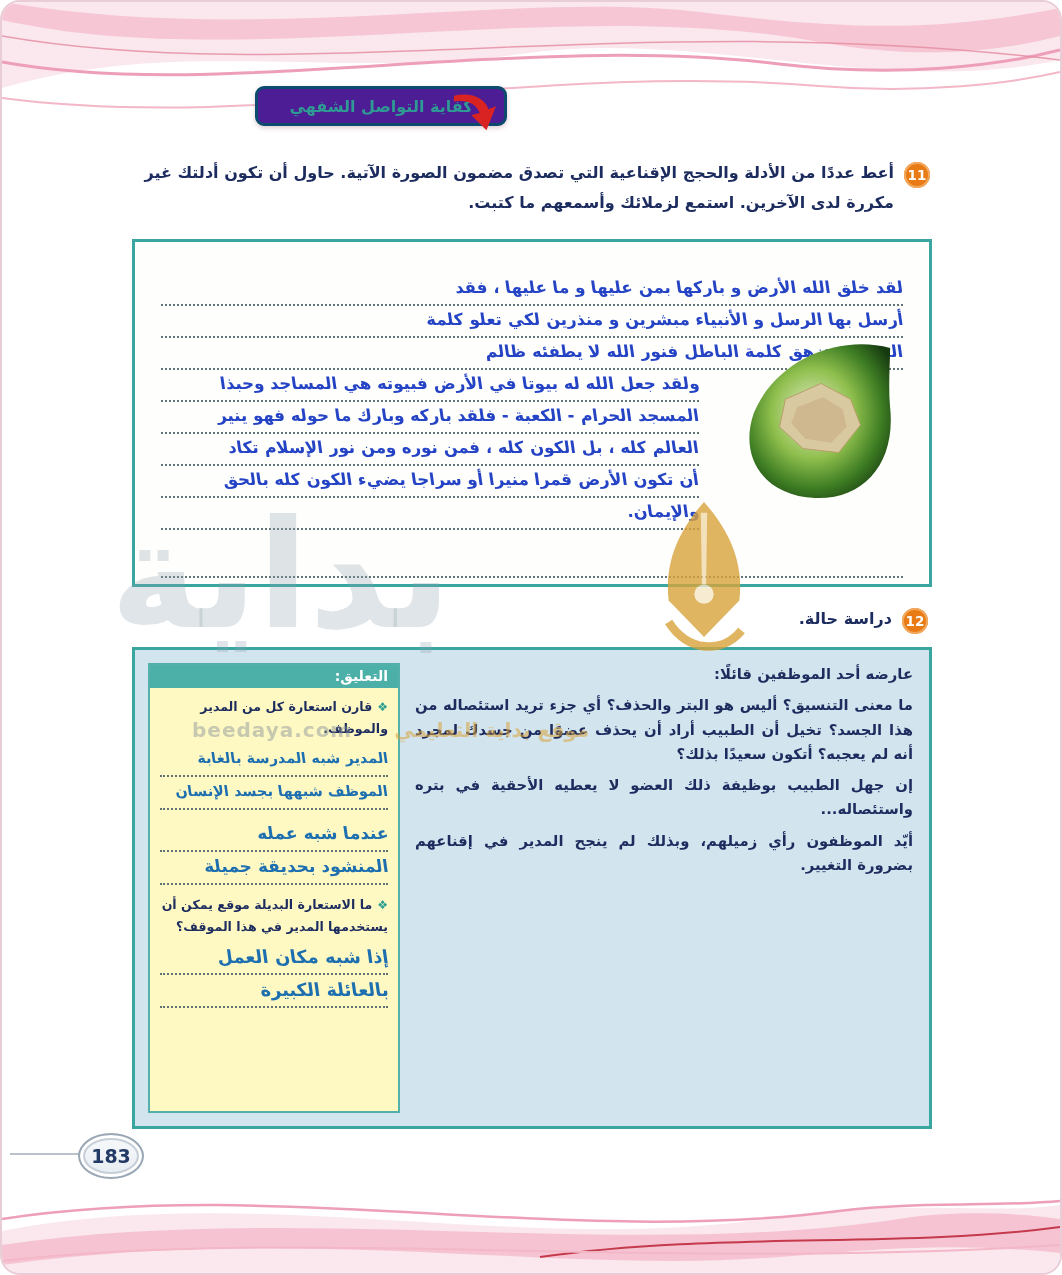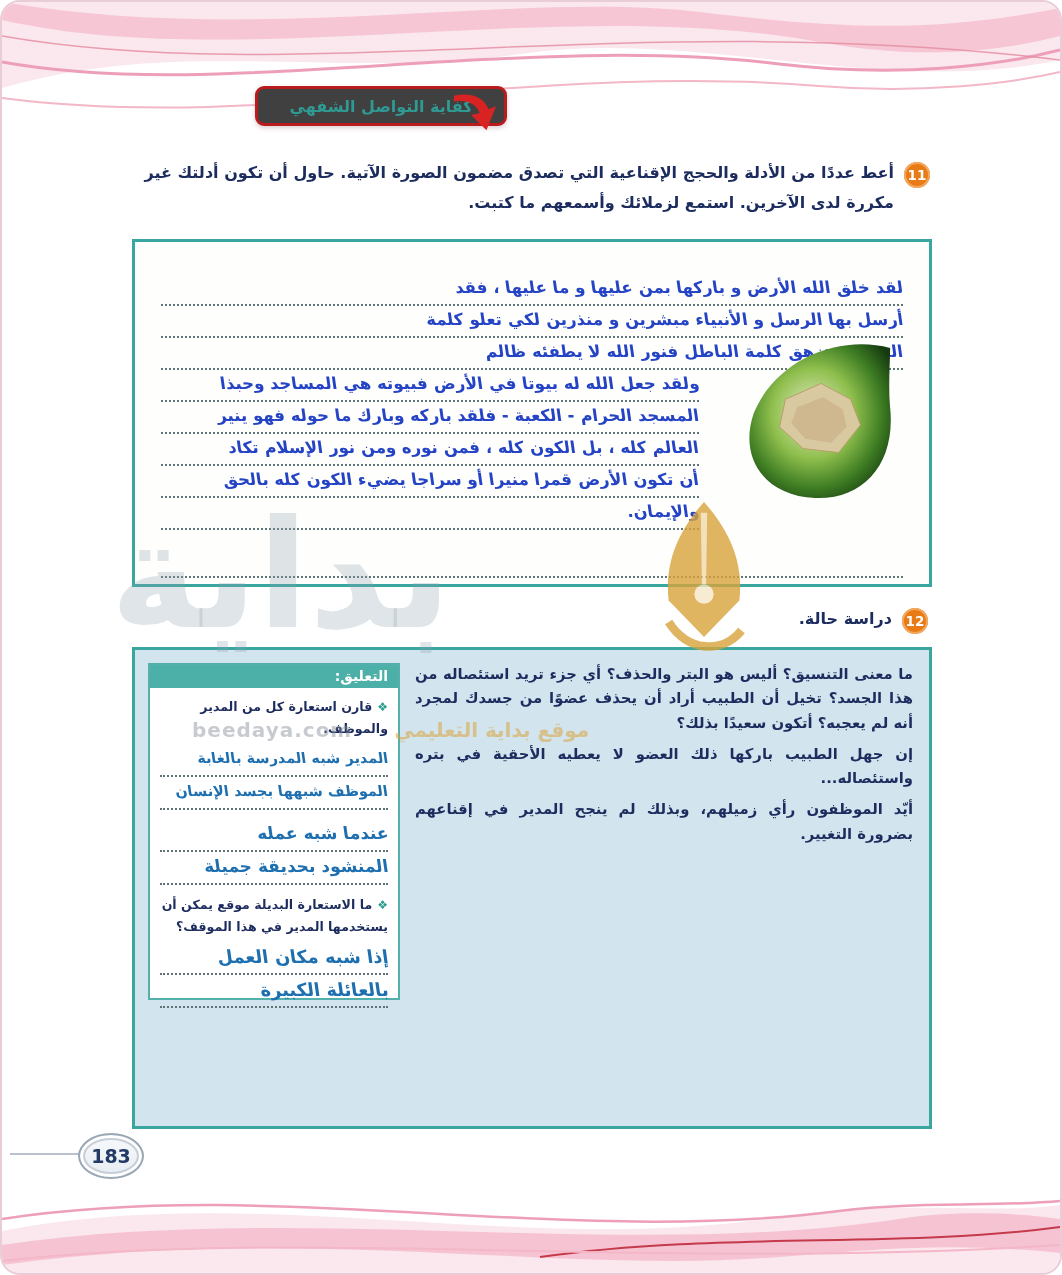--- a/index.html
+++ b/index.html
@@ -5,22 +5,22 @@
   html,body{margin:0;padding:0;background:#ffffff;}
   body{font-family:"DejaVu Sans",sans-serif;}
 
   .page{position:relative;width:1062px;height:1275px;background:#fff;
         border:2px solid #e9cdd6;border-radius:20px;box-sizing:border-box;overflow:hidden;}
 
   svg.top-waves{position:absolute;top:0;left:0;width:1058px;height:150px;z-index:0;}
   svg.bottom-waves{position:absolute;bottom:0;left:0;width:1058px;height:112px;z-index:0;}
 
   
-  .badge{position:absolute;top:84px;left:253px;width:246px;height:34px;background:#404040;
-         border:3px solid #b91c1c;border-radius:9px;display:flex;align-items:center;
+  .badge{position:absolute;top:84px;left:253px;width:246px;height:34px;background:#4c1d95;
+         border:3px solid #0c4a6e;border-radius:9px;display:flex;align-items:center;
          justify-content:center;box-shadow:0 2px 5px rgba(120,60,80,.25);z-index:2;}
   .badge span{color:#2f9a93;font-weight:bold;font-size:16px;}
   .badge-arrow{position:absolute;top:88px;left:446px;width:52px;height:46px;z-index:3;}
 
   
   .q-row{position:absolute;display:flex;direction:rtl;gap:10px;align-items:flex-start;z-index:2;}
   .q11{top:156px;right:130px;width:794px;}
   .q12{top:602px;right:132px;width:320px;}
   .q-num{flex:0 0 auto;width:26px;height:26px;border-radius:50%;background:#e87b16;
          box-shadow:inset 0 0 0 2px #f2a85e;color:#fff;font-weight:bold;font-size:13.5px;
@@ -36,21 +36,21 @@
   .hand-line.short{margin-left:0;margin-right:204px;}
   .hand-line.gap{margin-top:16px;}
   .map{position:absolute;top:100px;right:30px;width:160px;height:158px;}
 
   
   .box2{position:absolute;top:645px;left:130px;width:800px;height:482px;border:3px solid #3aa6a0;
         background:#d2e4ee;box-sizing:border-box;z-index:2;}
   .case-text{position:absolute;top:12px;left:280px;right:16px;direction:rtl;}
   .case-text p{margin:0 0 7px;color:#1d2c5e;font-weight:bold;font-size:14.8px;line-height:1.64;
                text-align:justify;}
-  .panel{position:absolute;left:13px;top:13px;width:252px;height:337px;background:#ffffff;
+  .panel{position:absolute;left:13px;top:13px;width:252px;height:450px;background:#fef9c3;
          border:2px solid #53b0aa;box-sizing:border-box;direction:rtl;}
   .panel-header{background:#4db0a8;color:#fff;font-weight:bold;font-size:14px;
                 padding:3px 10px 4px;text-align:right;}
   .panel-body{padding:8px 10px 0 10px;}
   .panel-item{margin-bottom:9px;}
   .panel-q{margin:0 0 4px;color:#1d2c5e;font-weight:bold;font-size:12.6px;line-height:1.75;
            text-align:right;}
   .bullet{color:#2a9d8f;font-size:12px;margin-left:5px;}
   .ans{border-bottom:2px dotted #5f7276;color:#1d6fb0;font-weight:bold;text-align:right;
        line-height:29px;height:31px;white-space:nowrap;}
@@ -153,22 +153,23 @@
         <div class="panel-item">
           <p class="panel-q"><span class="bullet">❖</span><span>ما الاستعارة البديلة موقع يمكن أن يستخدمها المدير في هذا الموقف؟</span></p>
           <div class="ans ans-lg"><span>إذا شبه مكان العمل</span></div>
           <div class="ans ans-lg"><span>بالعائلة الكبيرة</span></div>
         </div>
 
       </div>
     </div>
 
     <div class="case-text">
+      <p>عارضه أحد الموظفين قائلًا:</p>
       <p>ما معنى التنسيق؟ أليس هو البتر والحذف؟ أي جزء تريد استئصاله من هذا الجسد؟ تخيل أن الطبيب أراد أن يحذف عضوًا من جسدك لمجرد أنه لم يعجبه؟ أتكون سعيدًا بذلك؟</p>
-      <p>إن جهل الطبيب باركها ذلك العضو لا يعطيه الأحقية في بتره واستئصاله...</p>
+      <p>إن جهل الطبيب بوظيفة ذلك العضو لا يعطيه الأحقية في بتره واستئصاله...</p>
       <p>أيّد الموظفون رأي زميلهم، وبذلك لم ينجح المدير في إقناعهم بضرورة التغيير.</p>
     </div>
 
   </div>
 
   <div class="wm-text">بداية</div>
   <svg class="wm-nib" viewBox="0 0 90 140">
     <path d="M45,0 C20,28 8,58 12,92 L45,126 L78,92 C82,58 70,28 45,0 Z" fill="#d8a33c"></path>
     <circle cx="45" cy="86" r="9" fill="#f6e7c8"></circle>
     <path d="M42,10 L48,10 L47,77 L43,77 Z" fill="#f6e7c8" opacity="0.8"></path>

